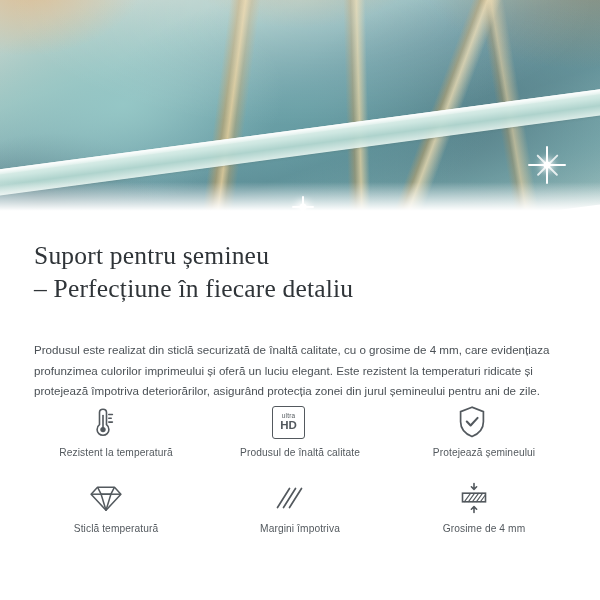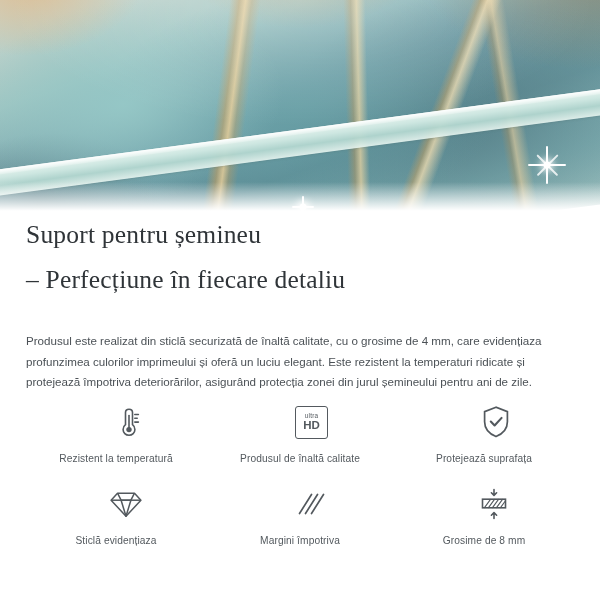--- a/index.html
+++ b/index.html
@@ -122,35 +122,35 @@
   .sparkle .core {
     left: 50%; top: 50%; width: 7px; height: 7px; border-radius: 50%;
     transform: translate(-50%,-50%);
     box-shadow: 0 0 7px 3px rgba(255,255,255,0.95);
   }
 
   
   .content {
     position: absolute;
     left: 0;
-    top: 218px;
-    width: 600px;
-    padding: 0 26px;
+    top: 239px;
+    width: 600px;
+    padding: 0 34px;
     box-sizing: border-box;
   }
   .headline {
     margin: 0;
     font-family: "Liberation Serif", serif;
     font-weight: 400;
     font-size: 25.5px;
     line-height: 33px;
     color: #2f3438;
     letter-spacing: .2px;
   }
-  .headline .l2 { display: block; margin-top: 12px; }
+  .headline .l2 { display: block; }
   .body-copy {
     margin: 35px 0 0 0;
     font-size: 11.6px;
     line-height: 20.5px;
     color: #4b5156;
     max-width: 534px;
   }
 
   
   .features {
@@ -168,25 +168,25 @@
     display: flex;
     flex-direction: column;
     align-items: center;
     justify-content: flex-start;
   }
   .feature-icon {
     width: 56px;
     height: 44px;
     display: flex;
     align-items: center;
-    justify-content: flex-end;
+    justify-content: flex-start;
     color: #53595e;
   }
   .feature-label {
-    margin-top: 9px;
+    margin-top: 3px;
     font-size: 10.2px;
     color: #53595e;
     text-align: center;
     letter-spacing: .1px;
   }
   .hd-box {
     width: 31px;
     height: 31px;
     border: 1.6px solid #53595e;
     border-radius: 3px;
@@ -268,33 +268,33 @@
       <div class="feature-label">Produsul de înaltă calitate</div>
     </div>
 
     <div class="feature">
       <div class="feature-icon">
         <svg width="32" height="36" viewBox="0 0 32 36" fill="none" stroke="#53595e" stroke-width="1.7">
           <path d="M16 3.2 4.6 7.6v10.1c0 7.2 4.8 12.1 11.4 14.8 6.6-2.7 11.4-7.6 11.4-14.8V7.6L16 3.2z"></path>
           <path d="M10.8 17.6l3.8 3.9 7-7.6" stroke-width="2.1" stroke-linecap="round" stroke-linejoin="round"></path>
         </svg>
       </div>
-      <div class="feature-label">Protejează suprafața</div>
+      <div class="feature-label">Protejează șemineului</div>
     </div>
 
     <div class="feature">
       <div class="feature-icon">
         <svg width="36" height="32" viewBox="0 0 36 32" fill="none" stroke="#53595e" stroke-width="1.5" stroke-linejoin="round">
           <path d="M9.5 5.2h17l6.4 7.0L18 28.3 3.1 12.2l6.4-7.0z"></path>
           <path d="M3.1 12.2h29.8"></path>
           <path d="M9.5 5.2 13.1 12.2 18 28.3 22.9 12.2 26.5 5.2"></path>
           <path d="M13.1 12.2h9.8"></path>
         </svg>
       </div>
-      <div class="feature-label">Sticlă evidențiaza</div>
+      <div class="feature-label">Sticlă temperatură</div>
     </div>
 
     <div class="feature">
       <div class="feature-icon">
         <svg width="34" height="30" viewBox="0 0 34 30" fill="none" stroke="#53595e" stroke-width="1.7" stroke-linecap="round">
           <path d="M5.5 24.5 17.5 5.5"></path>
           <path d="M11.5 24.5 23.5 5.5"></path>
           <path d="M17.5 24.5 29.5 5.5"></path>
         </svg>
       </div>
@@ -303,17 +303,17 @@
 
     <div class="feature">
       <div class="feature-icon">
         <svg width="36" height="36" viewBox="0 0 36 36" fill="none" stroke="#53595e" stroke-width="1.6" stroke-linecap="round">
           <path d="M18 3.5v5.5M18 9.4l-2.6-2.6M18 9.4l2.6-2.6"></path>
           <rect x="6.5" y="13.2" width="23" height="8.6" stroke-width="1.6"></rect>
           <path d="M8.5 21.6 14.5 13.4M12.5 21.6 18.5 13.4M16.5 21.6 22.5 13.4M20.5 21.6 26.5 13.4M24.5 21.6 29.3 15.0" stroke-width="1.1"></path>
           <path d="M18 32.5V27M18 26.6l-2.6 2.6M18 26.6l2.6 2.6"></path>
         </svg>
       </div>
-      <div class="feature-label">Grosime de 8 mm</div>
+      <div class="feature-label">Grosime de 4 mm</div>
     </div>
 
   </div>
 </div>
 
 </body></html>

